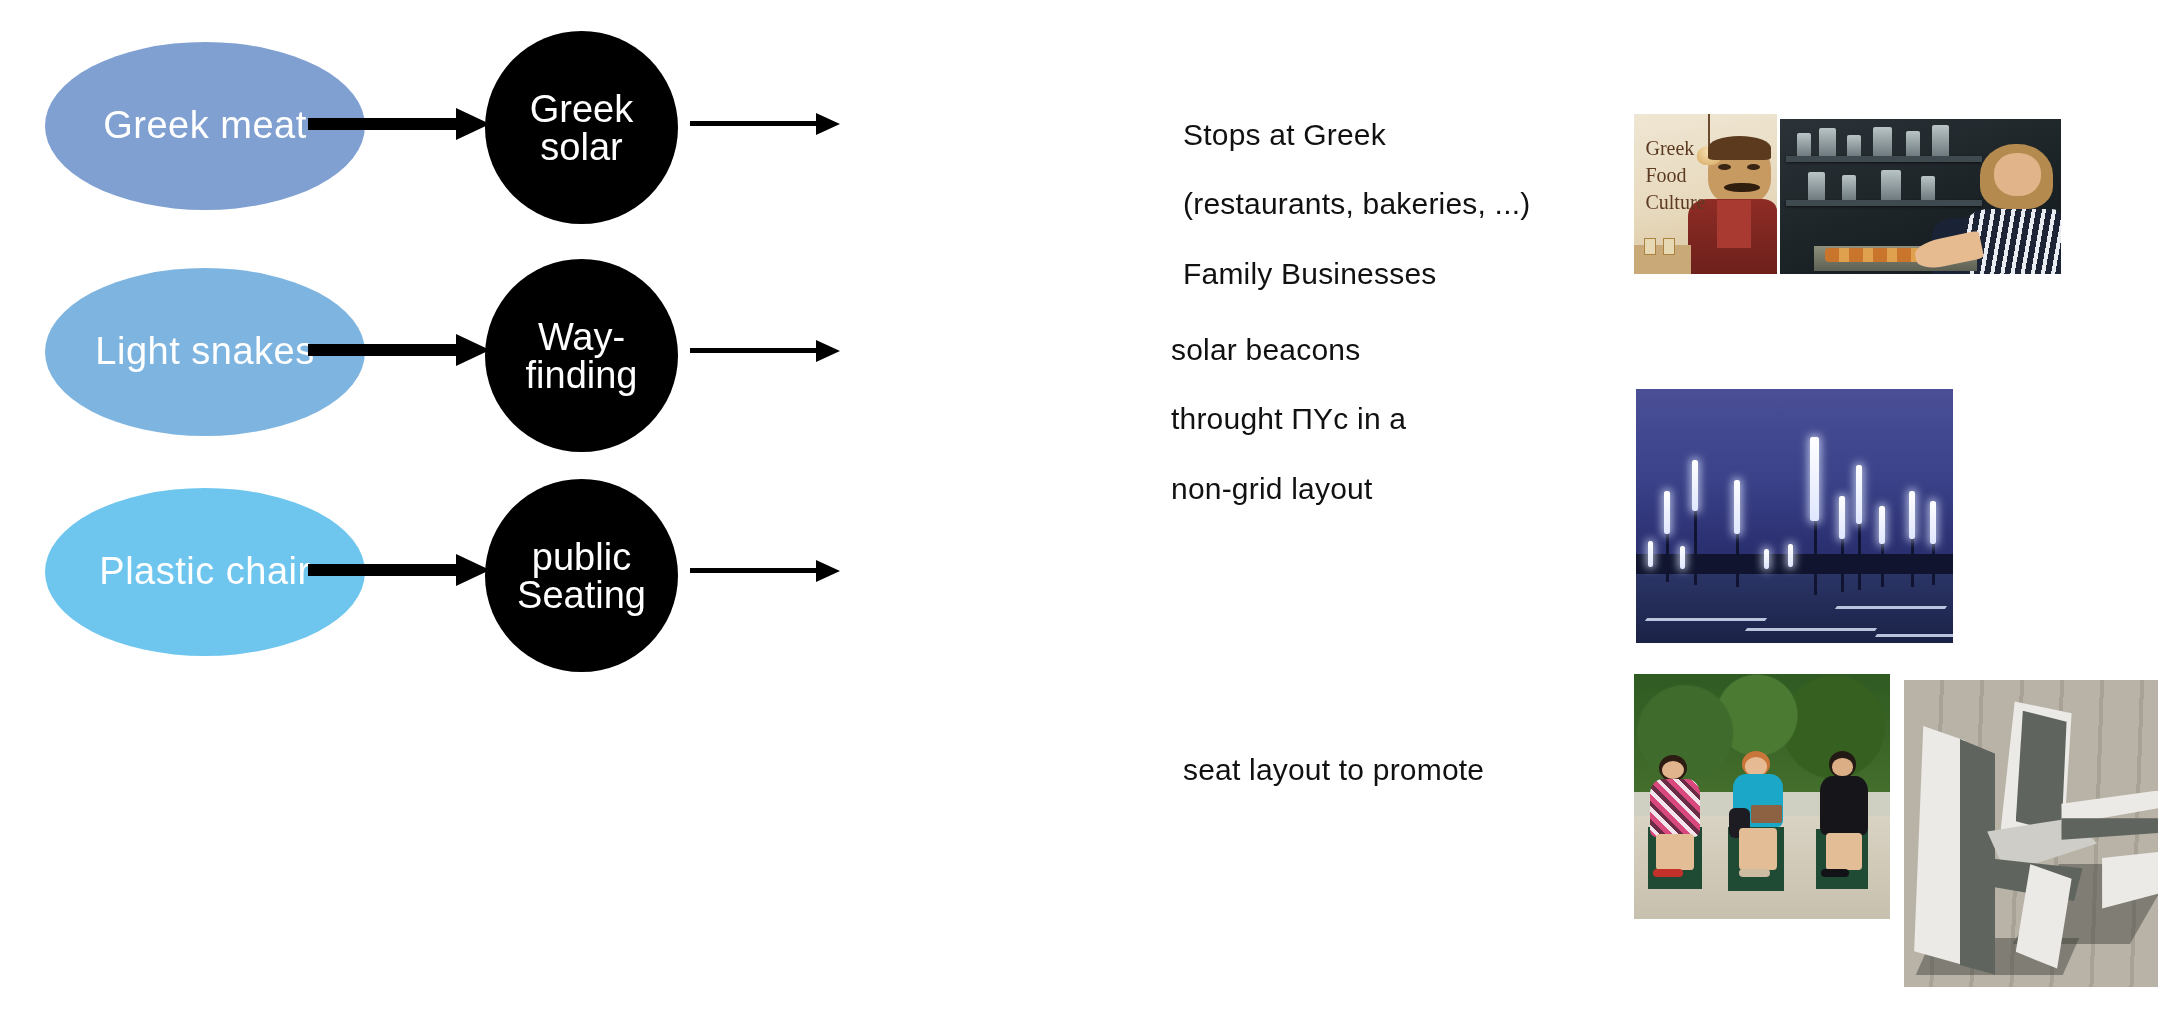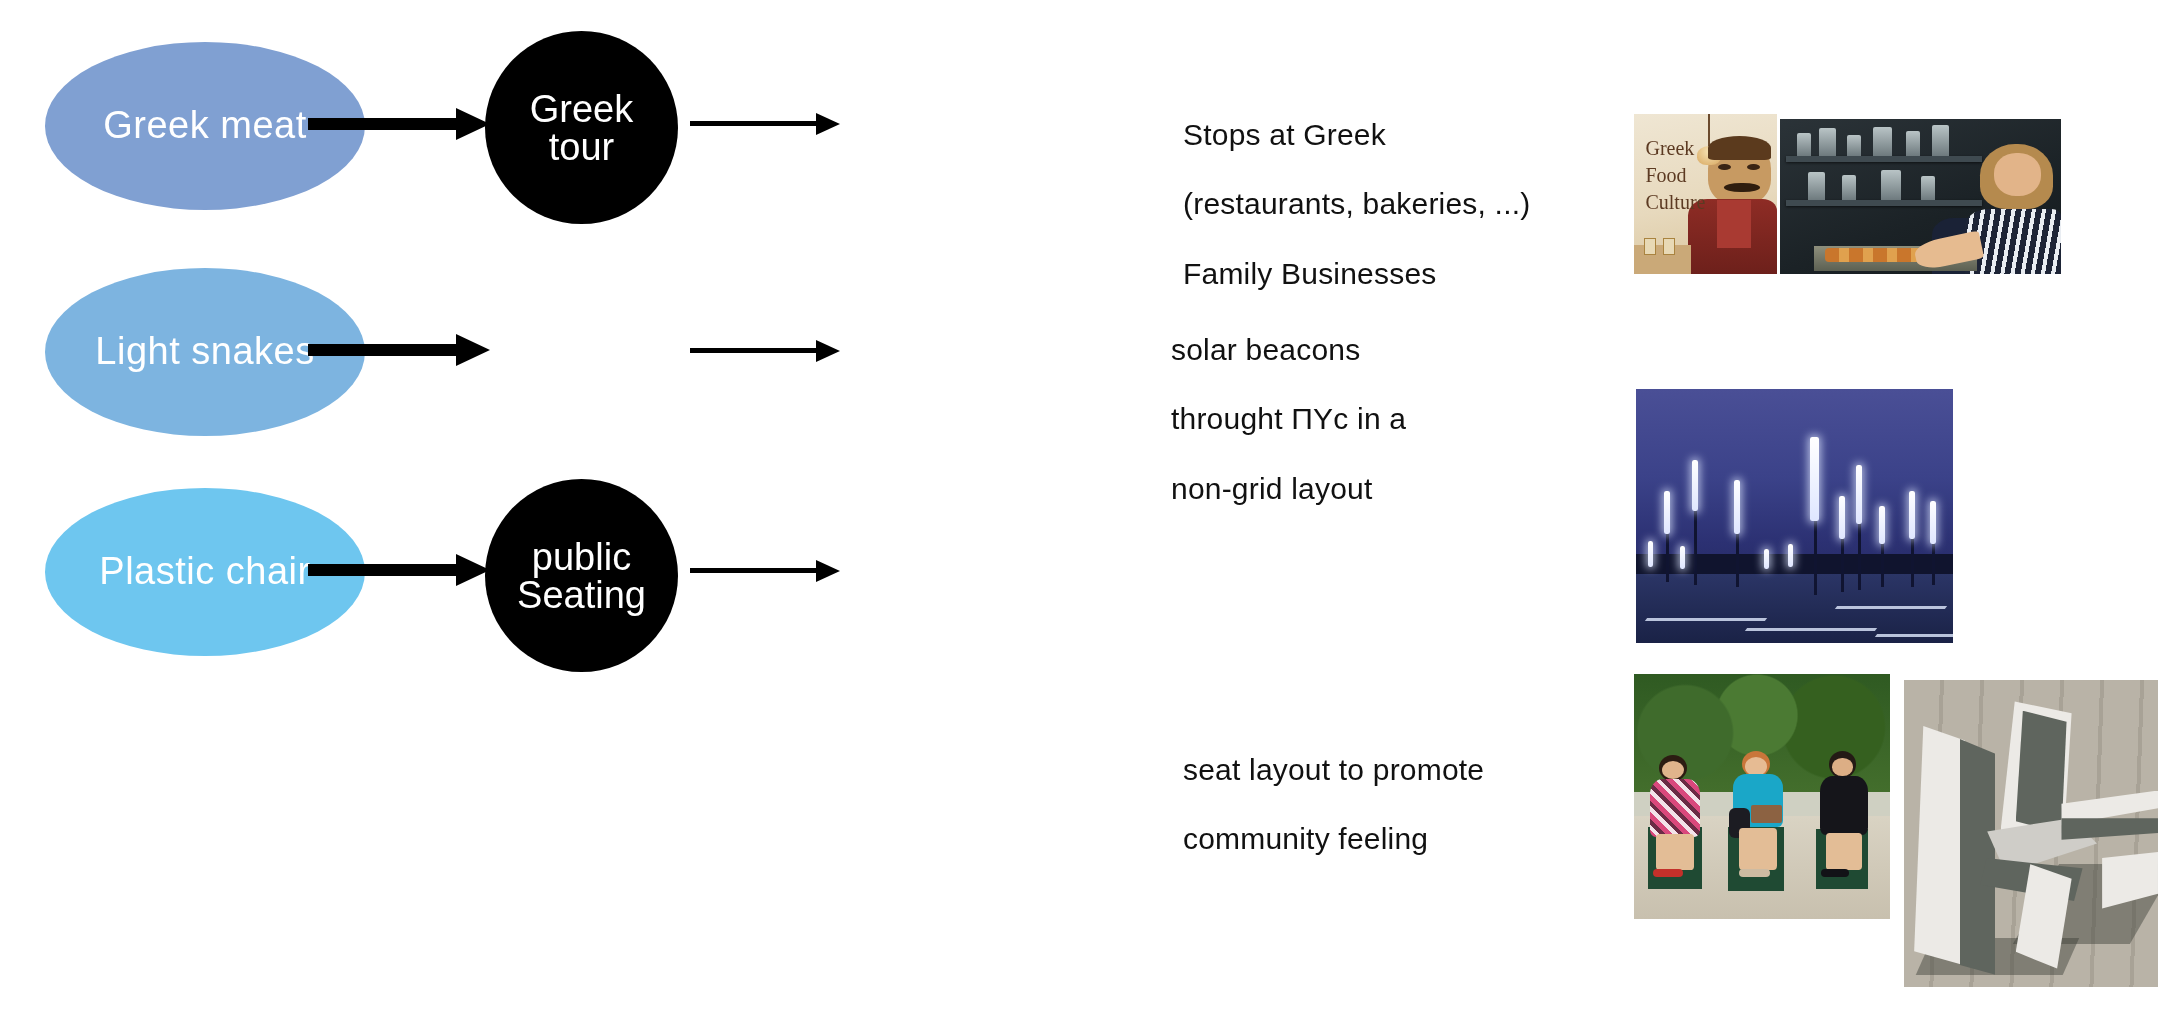--- a/index.html
+++ b/index.html
@@ -256,21 +256,21 @@
     <span class="src-label">Greek meat</span>
   </div>
 
   <div class="arrow" style="left:308px; top:108px; width:188px; height:32px;">
     <div class="shaft" style="top:10px; width:152px; height:12px;"></div>
     <div class="head" style="left:148px; top:0px; border-width:16px 0 16px 34px;"></div>
   </div>
 
   <div class="concept-circle" style="left:485px; top:31px; width:193px; height:193px; font-size:38px;">
     <span class="concept-line">Greek</span>
-    <span class="concept-line">tour</span>
+    <span class="concept-line">solar</span>
   </div>
 
   <div class="arrow" style="left:690px; top:113px; width:160px; height:22px;">
     <div class="shaft" style="top:8px; width:130px; height:5px;"></div>
     <div class="head" style="left:126px; top:0px; border-width:11px 0 11px 24px;"></div>
   </div>
 
   <div class="desc" style="left:1183px; top:83px; width:430px; font-size:30px;">
     <span class="desc-line">Stops at Greek</span>
     <span class="desc-line">(restaurants, bakeries, ...)</span>
@@ -323,20 +323,24 @@
 
   <div class="src-ellipse" style="left:45px; top:268px; width:320px; height:168px; background:#7db4e0; font-size:38px;">
     <span class="src-label">Light snakes</span>
   </div>
 
   <div class="arrow" style="left:308px; top:334px; width:188px; height:32px;">
     <div class="shaft" style="top:10px; width:152px; height:12px;"></div>
     <div class="head" style="left:148px; top:0px; border-width:16px 0 16px 34px;"></div>
   </div>
 
+  <div class="concept-circle" style="left:485px; top:259px; width:193px; height:193px; font-size:38px;">
+    <span class="concept-line">Way-</span>
+    <span class="concept-line">finding</span>
+  </div>
 
   <div class="arrow" style="left:690px; top:340px; width:160px; height:22px;">
     <div class="shaft" style="top:8px; width:130px; height:5px;"></div>
     <div class="head" style="left:126px; top:0px; border-width:11px 0 11px 24px;"></div>
   </div>
 
   <div class="desc" style="left:1171px; top:298px; width:430px; font-size:30px;">
     <span class="desc-line">solar beacons</span>
     <span class="desc-line">throught ΠYc in a</span>
     <span class="desc-line">non-grid layout</span>
@@ -390,21 +394,20 @@
     <span class="concept-line">Seating</span>
   </div>
 
   <div class="arrow" style="left:690px; top:560px; width:160px; height:22px;">
     <div class="shaft" style="top:8px; width:130px; height:5px;"></div>
     <div class="head" style="left:126px; top:0px; border-width:11px 0 11px 24px;"></div>
   </div>
 
   <div class="desc" style="left:1183px; top:718px; width:450px; font-size:30px;">
     <span class="desc-line">seat layout to promote</span>
-    <span class="desc-line">community feeling</span>
   </div>
 
   <div class="photo" style="left:1634px; top:674px; width:256px; height:245px;">
     <div class="women-sky"></div>
     <div class="women-trees"></div>
     <div class="women-ground"></div>
 
     <div class="w-chair" style="left:14px;  bottom:30px; width:54px; height:62px;"></div>
     <div class="w-chair" style="left:94px;  bottom:28px; width:56px; height:64px;"></div>
     <div class="w-chair" style="left:182px; bottom:30px; width:52px; height:60px;"></div>

